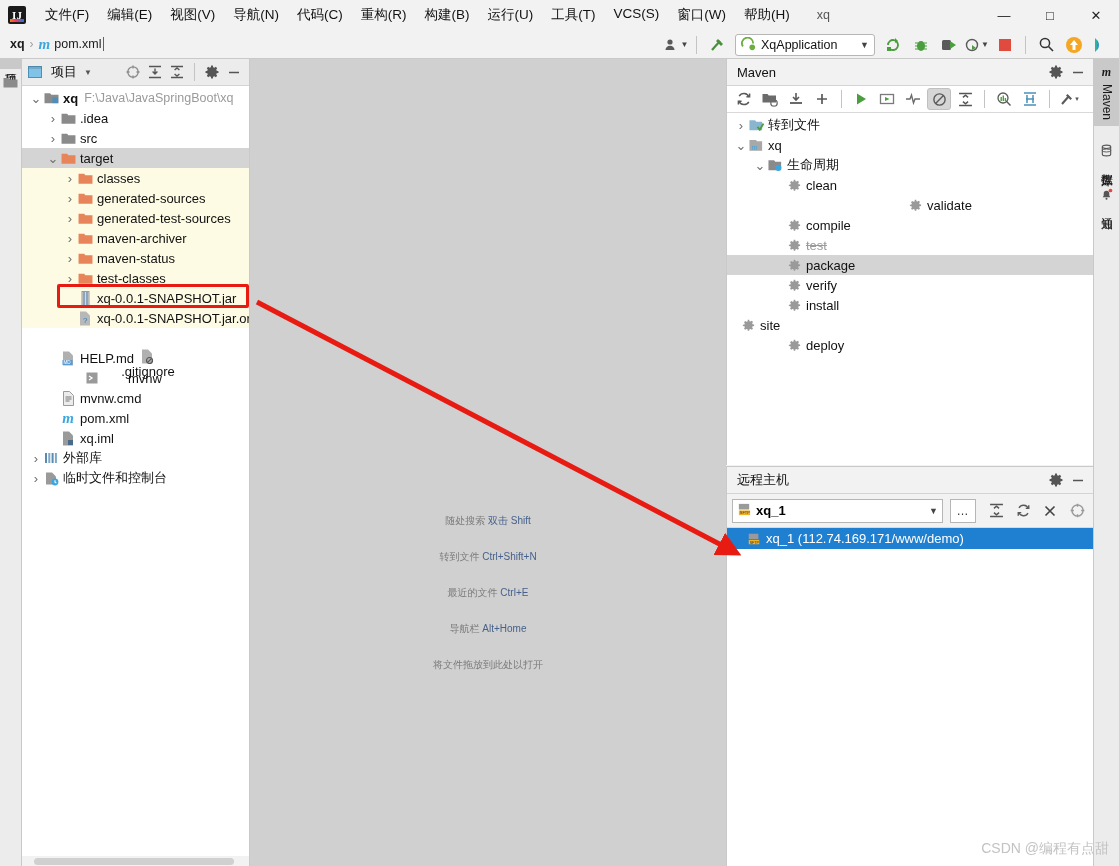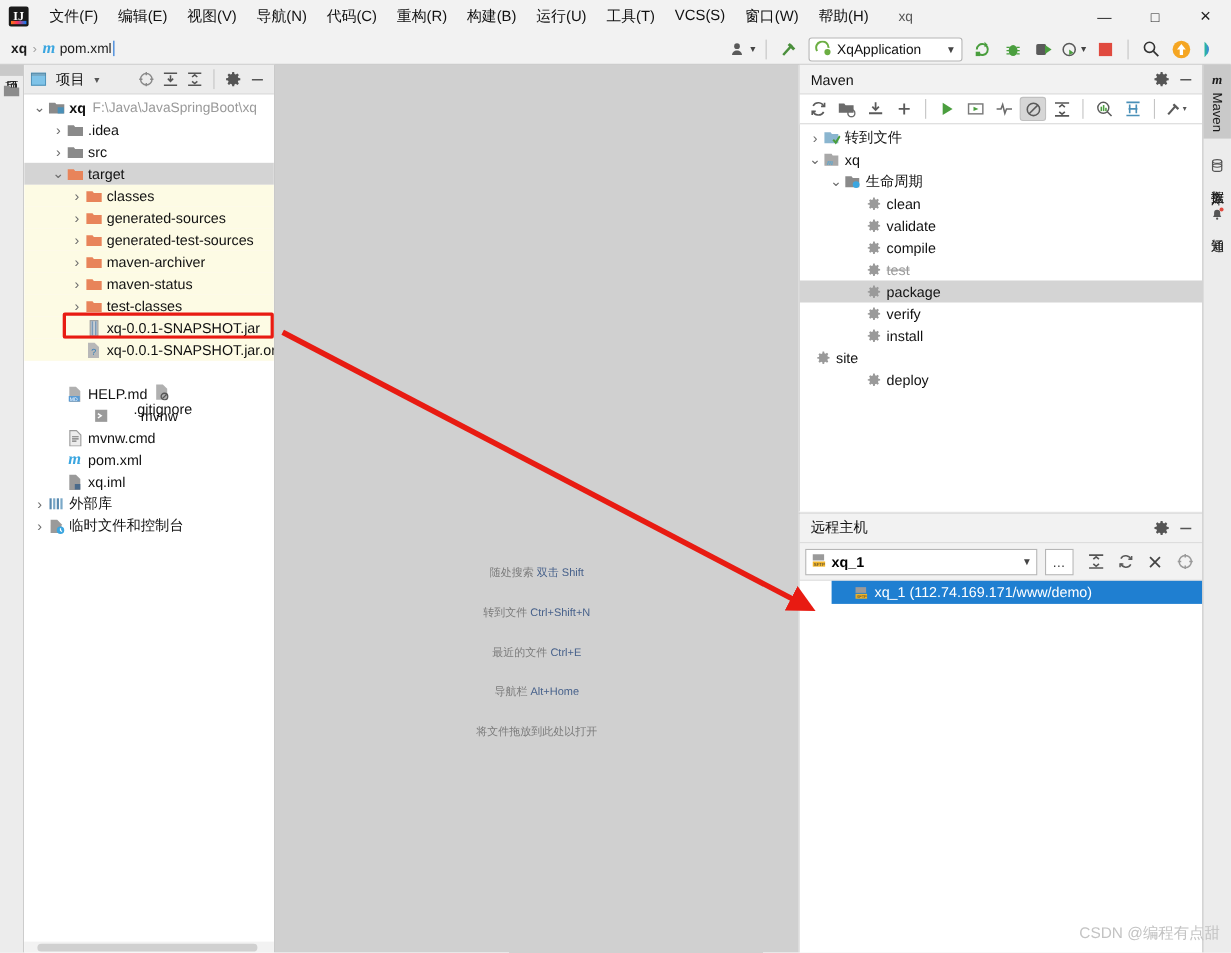--- a/index.html
+++ b/index.html
@@ -176,21 +176,21 @@
     flex: 1; height: 24px; background: #fff; border: 1px solid #b6b6b6;
     display: flex; align-items: center; padding: 0 4px; font-size: 13px;
   }
   .rh-combo .nm { font-weight: bold; margin-left: 4px; }
   .rh-combo .dd { margin-left: auto; font-size: 9px; color: #444; }
   .rh-ellipsis {
     width: 26px; height: 24px; border: 1px solid #b6b6b6; background: #fff;
     margin-left: 7px; display:flex; align-items:center; justify-content:center;
     font-size: 12px; color:#333; letter-spacing:1px;
   }
-  .rh-rows { flex: 1; background: #fff; padding-left: 29px; }
+  .rh-rows { flex: 1; background: #fff; }
   .rh-row {
     height: 21px; display: flex; align-items: center; font-size: 13px;
     padding-left: 18px;
   }
   .rh-row.selected { background: #1f7fd1; color: #fff; }
 
   
   .right-strip {
     position: absolute; left: 1093px; top: 59px; width: 26px; height: 807px;
     background: #ececec; border-left: 1px solid #c9c9c9;
@@ -724,21 +724,21 @@
         <div class="row" style="padding-left: 46px;">
           <span class="twisty"></span>
           <span class="ico">
             <svg width="13" height="13" viewBox="0 0 16 16">
               <path d="M8 5.4a2.6 2.6 0 1 0 0 5.2 2.6 2.6 0 0 0 0-5.2zm0 1.5a1.1 1.1 0 1 1 0 2.2 1.1 1.1 0 0 1 0-2.2z" fill="#9a9a9a"></path>
               <path d="M7.1 0.8h1.8l.3 1.9 1.3.5 1.6-1 1.4 1.4-1 1.6.5 1.3 1.9.3v1.8l-1.9.3-.5 1.3 1 1.6-1.4 1.4-1.6-1-1.3.5-.3 1.9H7.1l-.3-1.9-1.3-.5-1.6 1-1.4-1.4 1-1.6-.5-1.3-1.9-.3V7.1l1.9-.3.5-1.3-1-1.6L3.9 2.5l1.6 1 1.3-.5z" fill="#9a9a9a"></path>
             </svg>
           </span>
           <span>clean</span>
         </div>
-        <div class="row" style="padding-left: 46px;">
+        <div class="row" style="padding-left: 46px; justify-content: center;">
           <span class="twisty"></span>
           <span class="ico">
             <svg width="13" height="13" viewBox="0 0 16 16">
               <path d="M8 5.4a2.6 2.6 0 1 0 0 5.2 2.6 2.6 0 0 0 0-5.2zm0 1.5a1.1 1.1 0 1 1 0 2.2 1.1 1.1 0 0 1 0-2.2z" fill="#9a9a9a"></path>
               <path d="M7.1 0.8h1.8l.3 1.9 1.3.5 1.6-1 1.4 1.4-1 1.6.5 1.3 1.9.3v1.8l-1.9.3-.5 1.3 1 1.6-1.4 1.4-1.6-1-1.3.5-.3 1.9H7.1l-.3-1.9-1.3-.5-1.6 1-1.4-1.4 1-1.6-.5-1.3-1.9-.3V7.1l1.9-.3.5-1.3-1-1.6L3.9 2.5l1.6 1 1.3-.5z" fill="#9a9a9a"></path>
             </svg>
           </span>
           <span>validate</span>
         </div>
         <div class="row" style="padding-left: 46px;">

